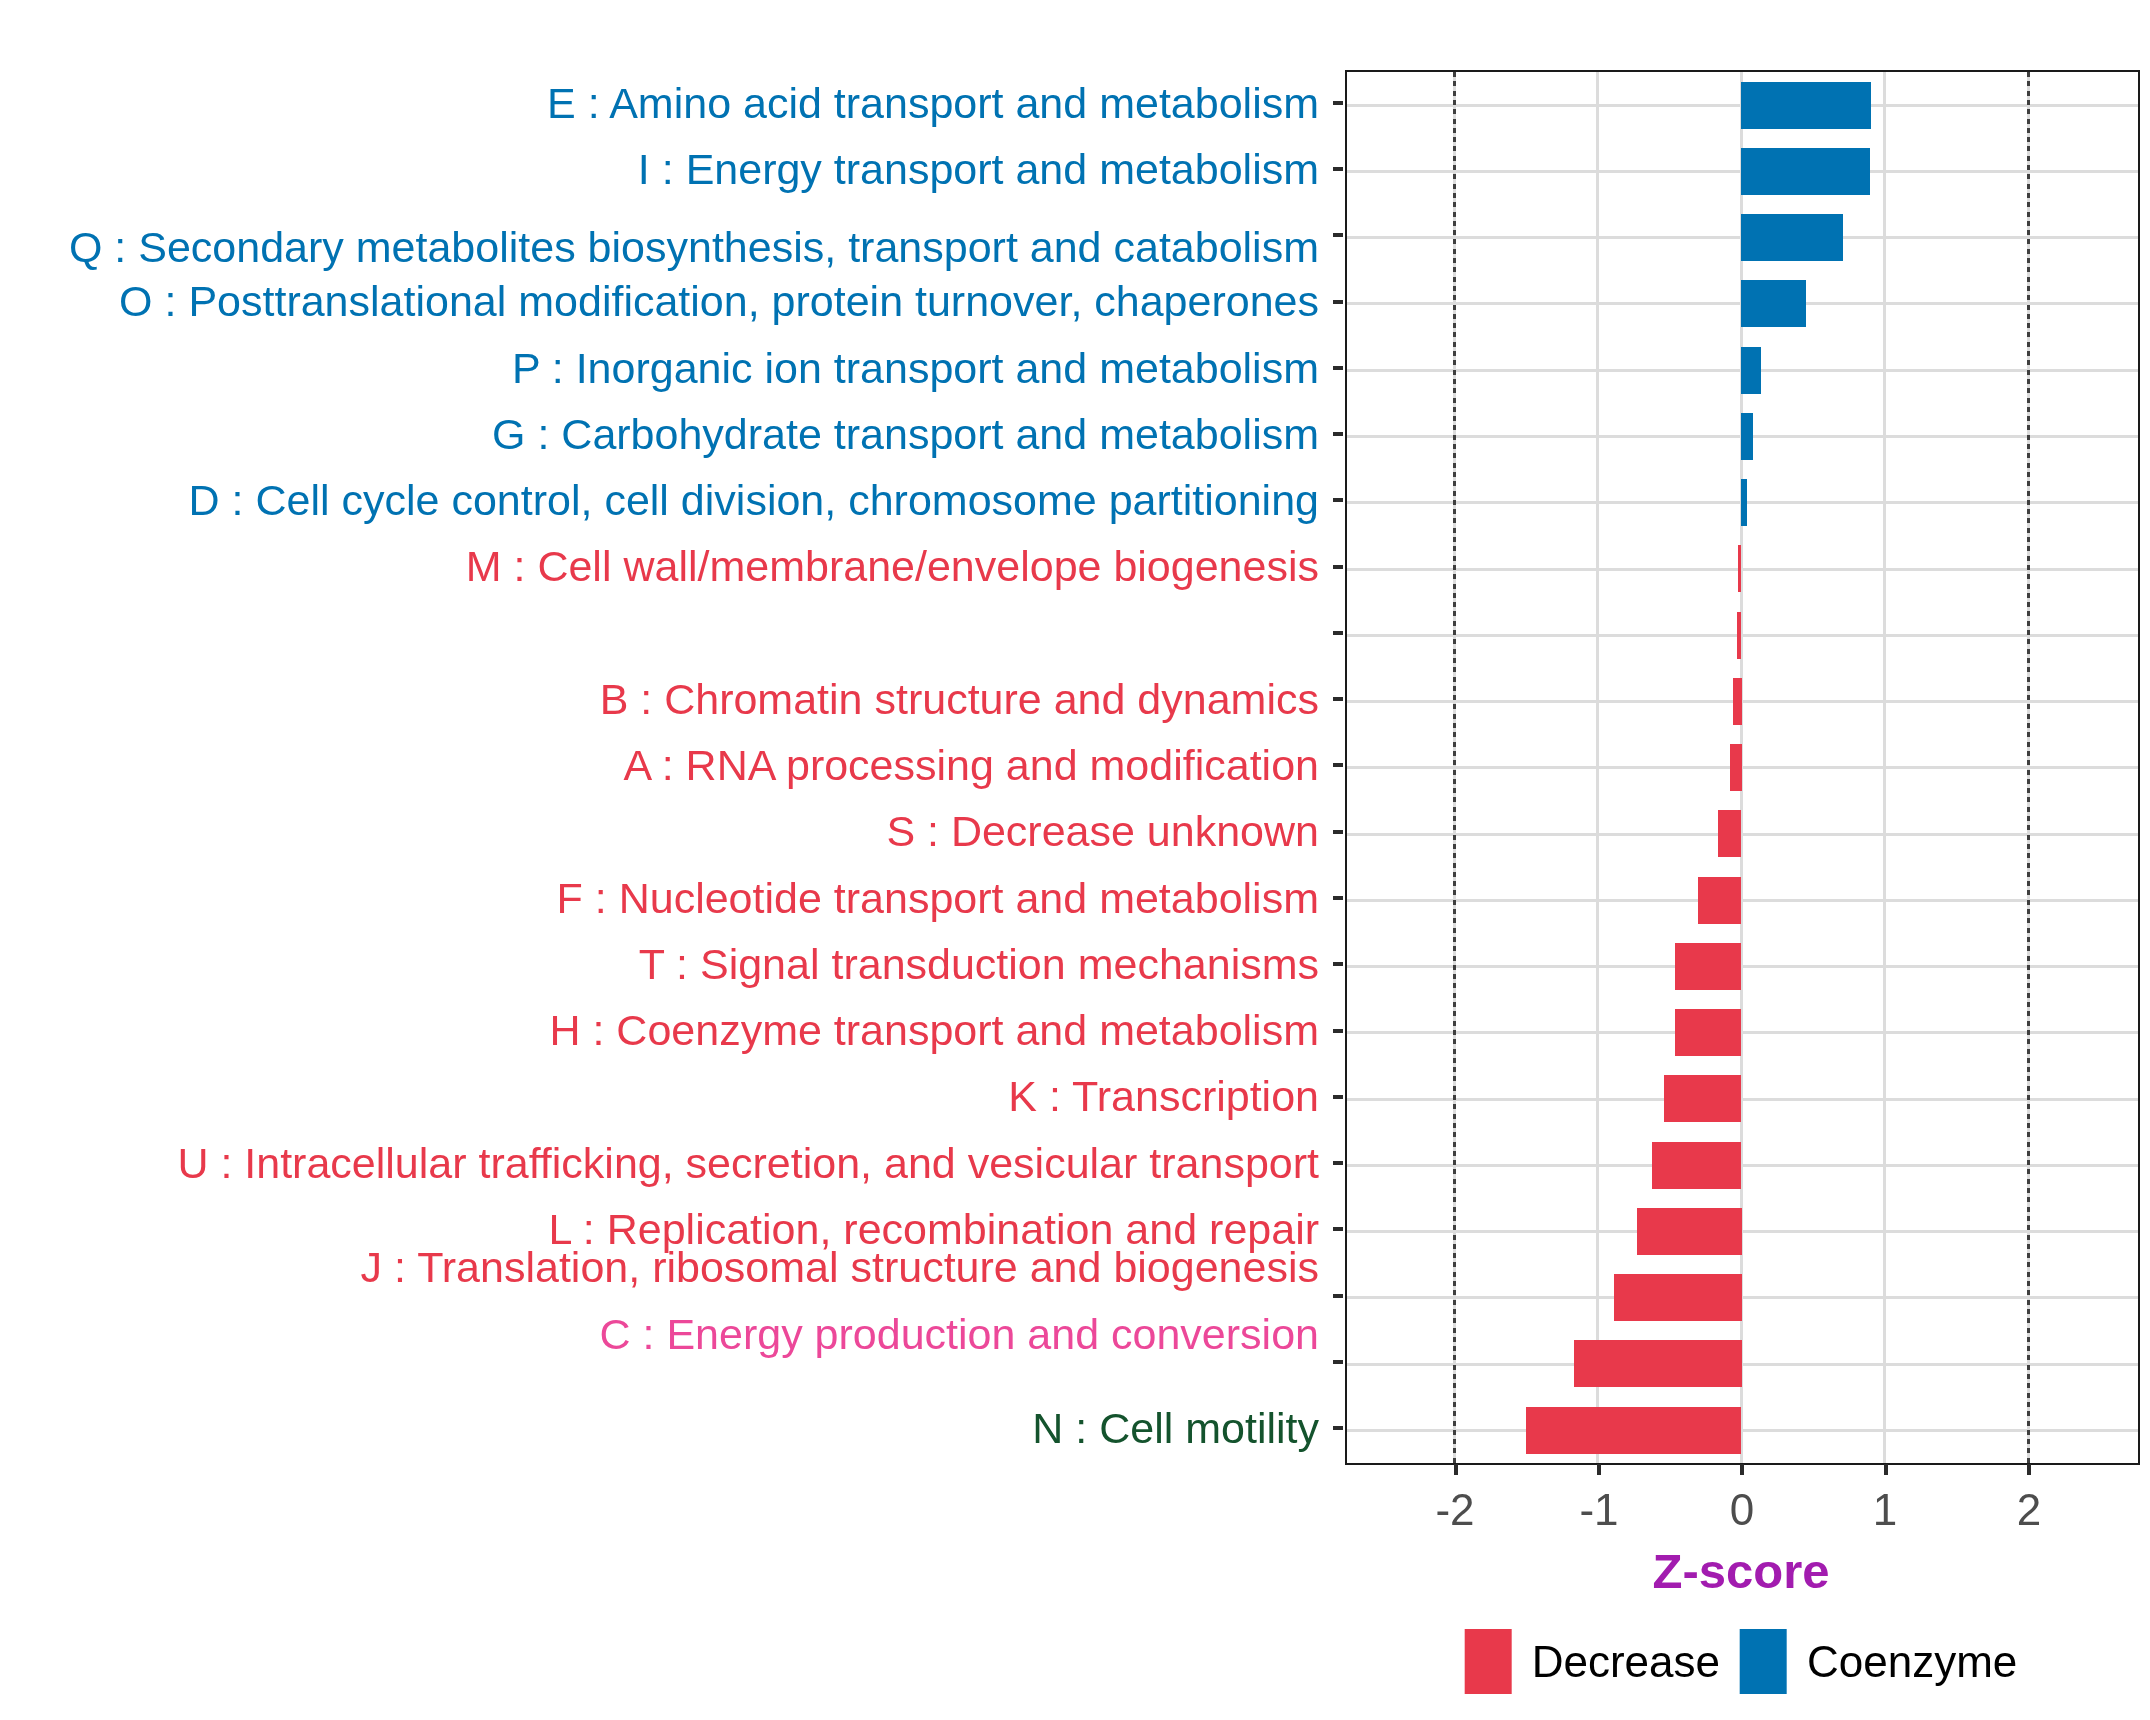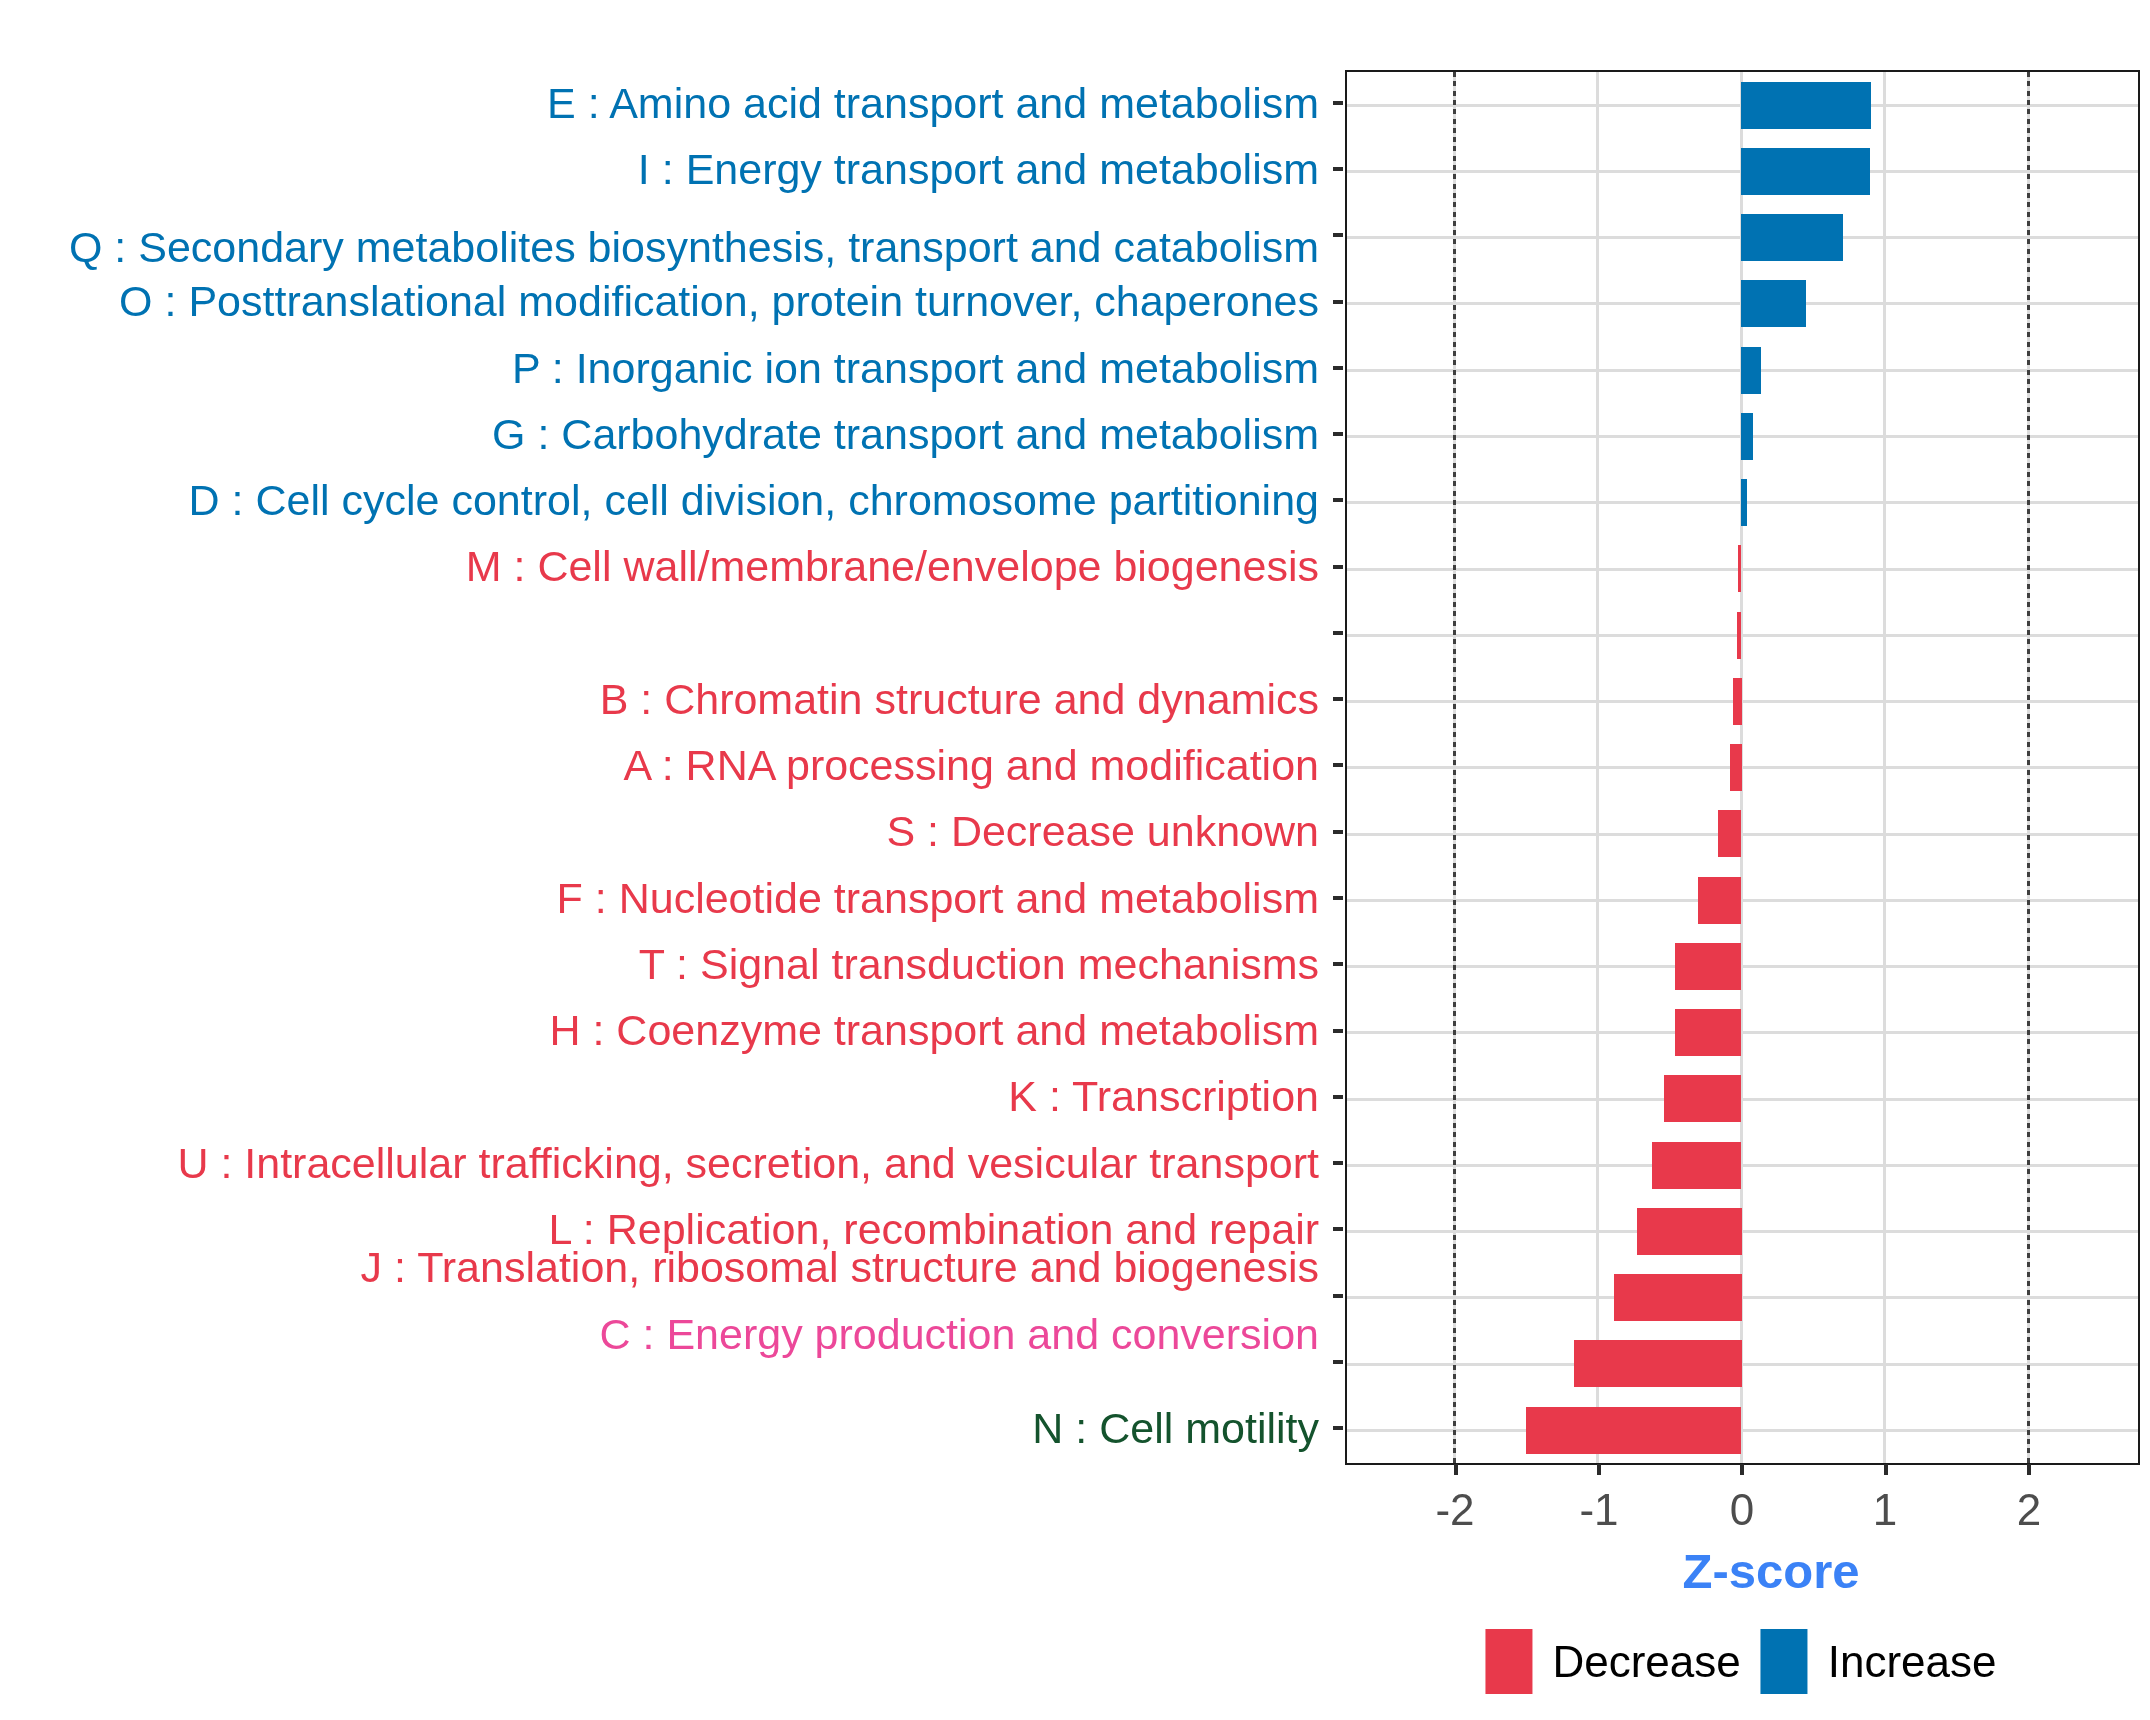--- a/index.html
+++ b/index.html
@@ -36,23 +36,22 @@
   .xtick{position:absolute;top:1464px;width:3.6px;height:10.8px;background:#2b2b2b;}
   .xticklab{
     position:absolute;top:1483px;
     transform:translateX(-50%);
     font-size:44px;color:#4d4d4d;
     line-height:53px;
   }
   #xtitle{
     position:absolute;top:1543px;left:1741px;
     transform:translateX(-50%);
-    font-size:49px;font-weight:bold;color:#3b82f6;
+    font-size:49px;font-weight:bold;color:#a21caf;
     line-height:57px;
-    margin-left:30px;
   }
   #legend{
     position:absolute;top:1629px;left:1741px;
     transform:translateX(-50%);
     display:flex;align-items:center;gap:20px;
   }
   .legend-key{width:47px;height:65px;}
   .legend-label{font-size:44px;color:#000000;line-height:65px;white-space:nowrap;}
 </style>
 </head>
@@ -111,21 +110,21 @@
       <div class="bar" style="top: 1268px; left: 227px; width: 168px; background: rgb(232, 57, 75);"></div>
       <div class="bar" style="top: 1335px; left: 179px; width: 215px; background: rgb(232, 57, 75);"></div>
     </div>
 
   <div id="xtitle">Z-score</div>
 
   <div id="legend">
     <div class="legend-key" style="background: rgb(232, 57, 75);"></div>
     <div class="legend-label">Decrease</div>
     <div class="legend-key" style="background: rgb(0, 114, 178);"></div>
-    <div class="legend-label">Increase</div>
+    <div class="legend-label">Coenzyme</div>
   </div>
 
 <div class="ylab" style="top: 78px; color: rgb(0, 114, 178);">E : Amino acid transport and metabolism</div>
     <div class="ytick" style="top: 101px;"></div>
     <div class="ylab" style="top: 144px; color: rgb(0, 114, 178);">I : Energy transport and metabolism</div>
     <div class="ytick" style="top: 167px;"></div>
     <div class="ylab" style="top: 210px; color: rgb(0, 114, 178); margin-top: 12px;">Q : Secondary metabolites biosynthesis, transport and catabolism</div>
     <div class="ytick" style="top: 233px;"></div>
     <div class="ylab" style="top: 276px; color: rgb(0, 114, 178);">O : Posttranslational modification, protein turnover, chaperones</div>
     <div class="ytick" style="top: 300px;"></div>

